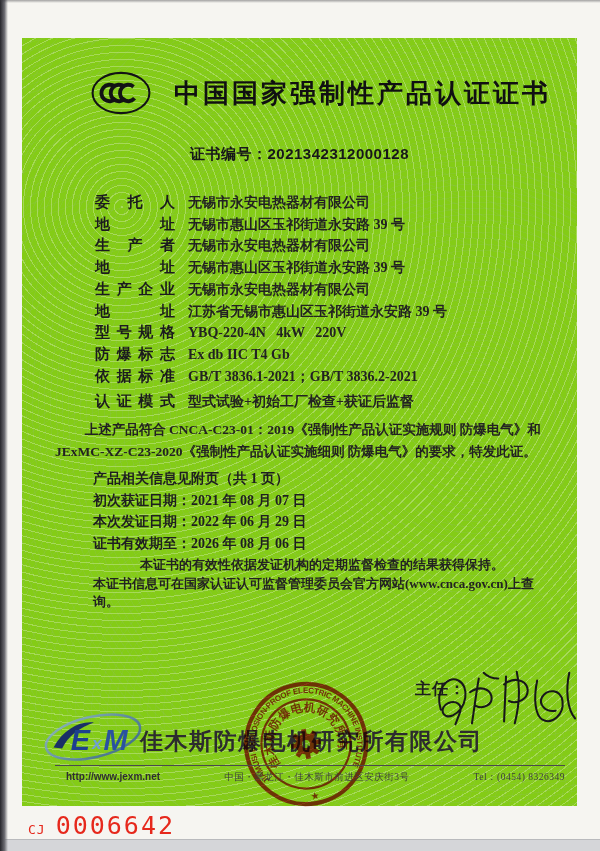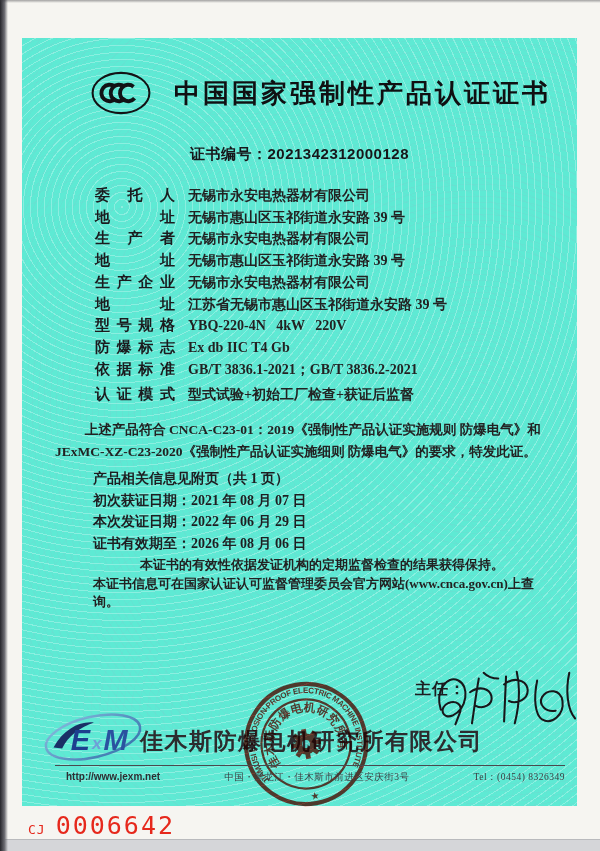--- a/index.html
+++ b/index.html
@@ -13,21 +13,21 @@
   .scan-edge-left{position:absolute;left:0;top:0;width:8px;height:100%;
     background:linear-gradient(90deg,#26262b 0%,#6a6a70 55%,rgba(120,120,125,0) 100%);}
   .scan-edge-bottom{position:absolute;left:0;bottom:0;width:100%;height:11px;
     background:#d5d6d9;border-top:1px solid #b9babd;}
   .scan-edge-top{position:absolute;left:0;top:0;width:100%;height:3px;
     background:linear-gradient(180deg,rgba(60,60,65,.45),rgba(60,60,65,0));}
 
   
   .panel{
     position:absolute;left:22px;top:38px;width:555px;height:768px;
-    background-color:#5eead4;
+    background-color:#84cc16;
   }
   .panel::before{content:"";position:absolute;inset:0;pointer-events:none;opacity:.55;
     background-image:
       repeating-radial-gradient(circle at 18% 22%, rgba(255,255,255,.5) 0 1px, rgba(255,255,255,0) 1px 7px),
       repeating-radial-gradient(circle at 82% 48%, rgba(156,172,198,.20) 0 1px, rgba(156,172,198,0) 1px 6px),
       repeating-radial-gradient(circle at 40% 88%, rgba(156,172,198,.16) 0 1px, rgba(156,172,198,0) 1px 8px);
   }
 
   .ccc-logo{position:absolute;left:68px;top:31px;width:62px;height:48px;}
   .title{
@@ -35,21 +35,21 @@
     font-family:"Liberation Sans","DejaVu Sans",sans-serif;
     font-size:26px;font-weight:bold;letter-spacing:3px;color:#101012;
     white-space:nowrap;
   }
   .cert-no{
     position:absolute;left:0;top:107px;width:100%;text-align:center;
     font-family:"Liberation Sans","DejaVu Sans",sans-serif;
     font-size:15px;font-weight:bold;letter-spacing:.5px;color:#17171a;
   }
 
-  .fields{position:absolute;left:73px;top:147px;right:14px;}
+  .fields{position:absolute;left:73px;top:154px;right:14px;}
   .field-row{display:flex;gap:13px;line-height:21.7px;}
   .field-row.gap-top{margin-top:4px;}
   .field-label{
     display:inline-block;width:80px;flex:0 0 80px;
     font-size:15px;font-weight:bold;color:#1b1b1e;
     text-align:justify;text-align-last:justify;
   }
   .field-value{font-size:14px;font-weight:bold;color:#222;white-space:pre;}
 
   .declaration{

